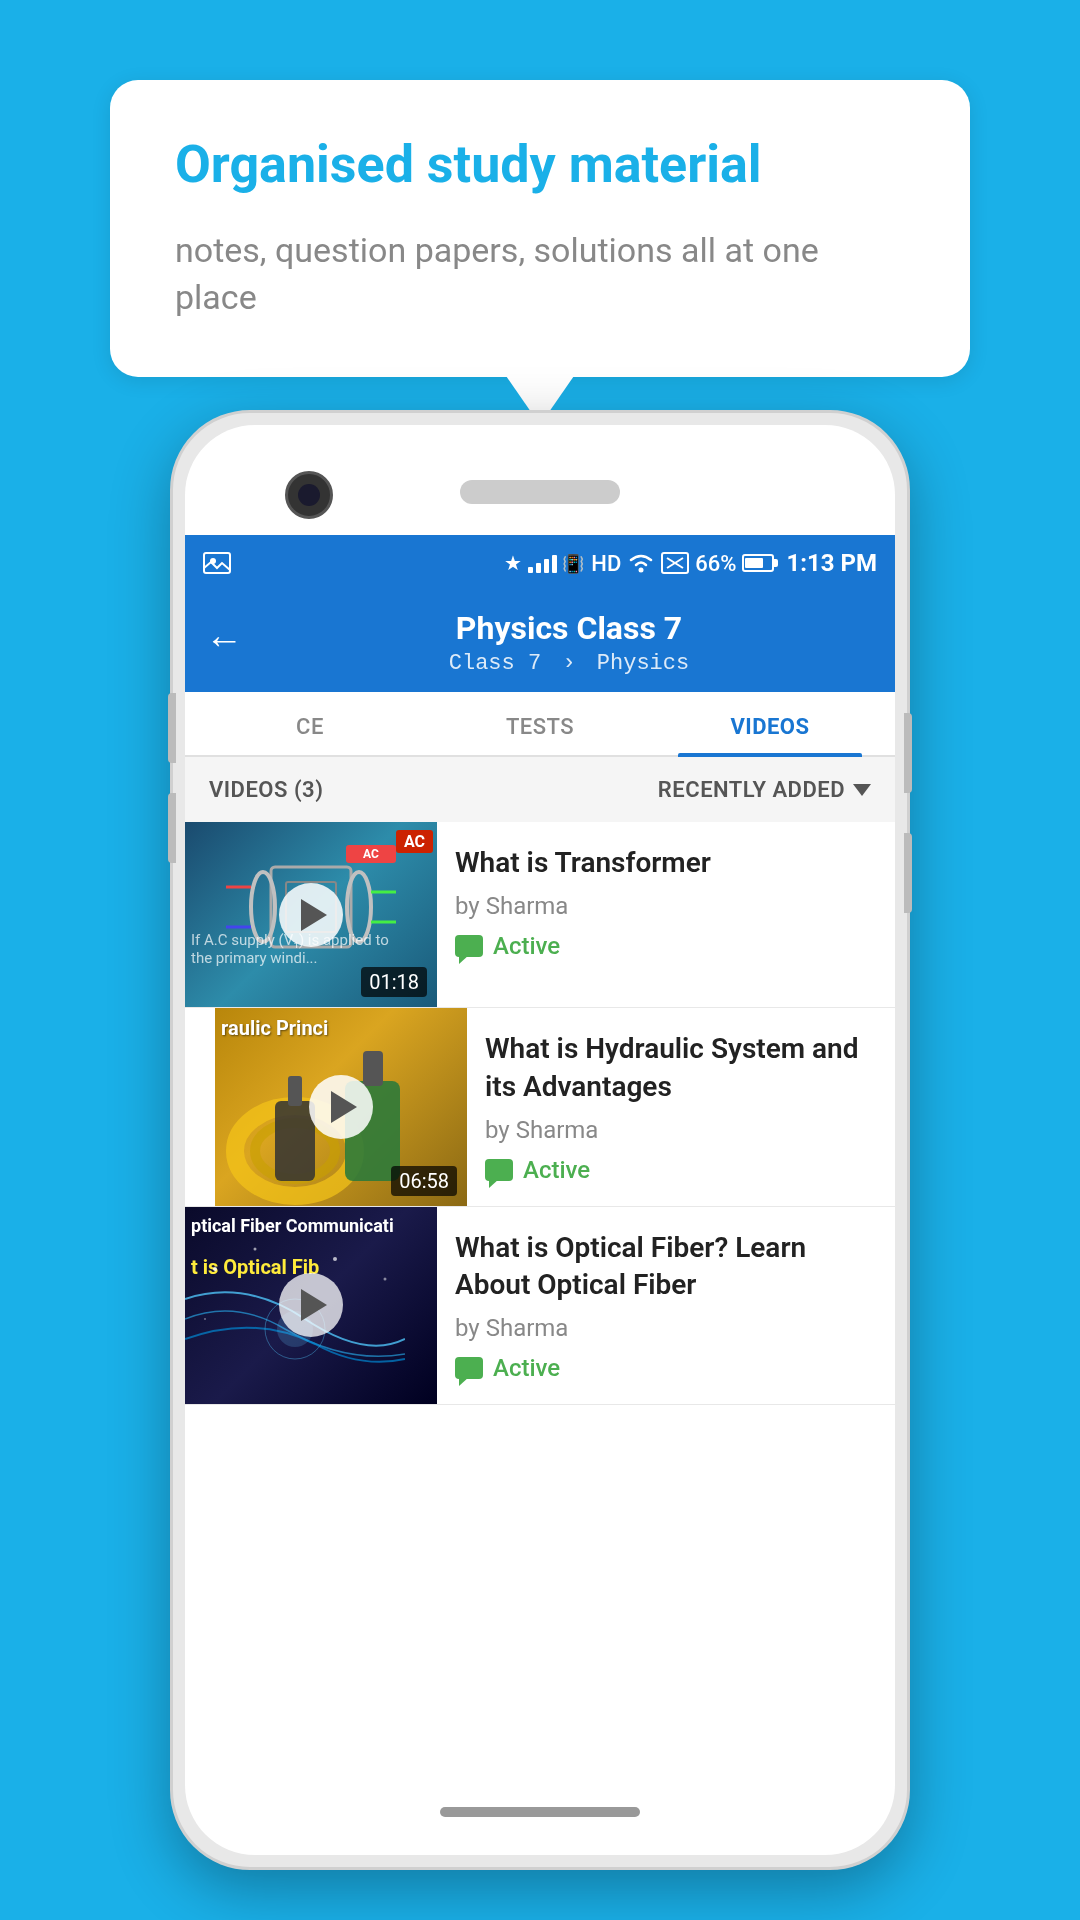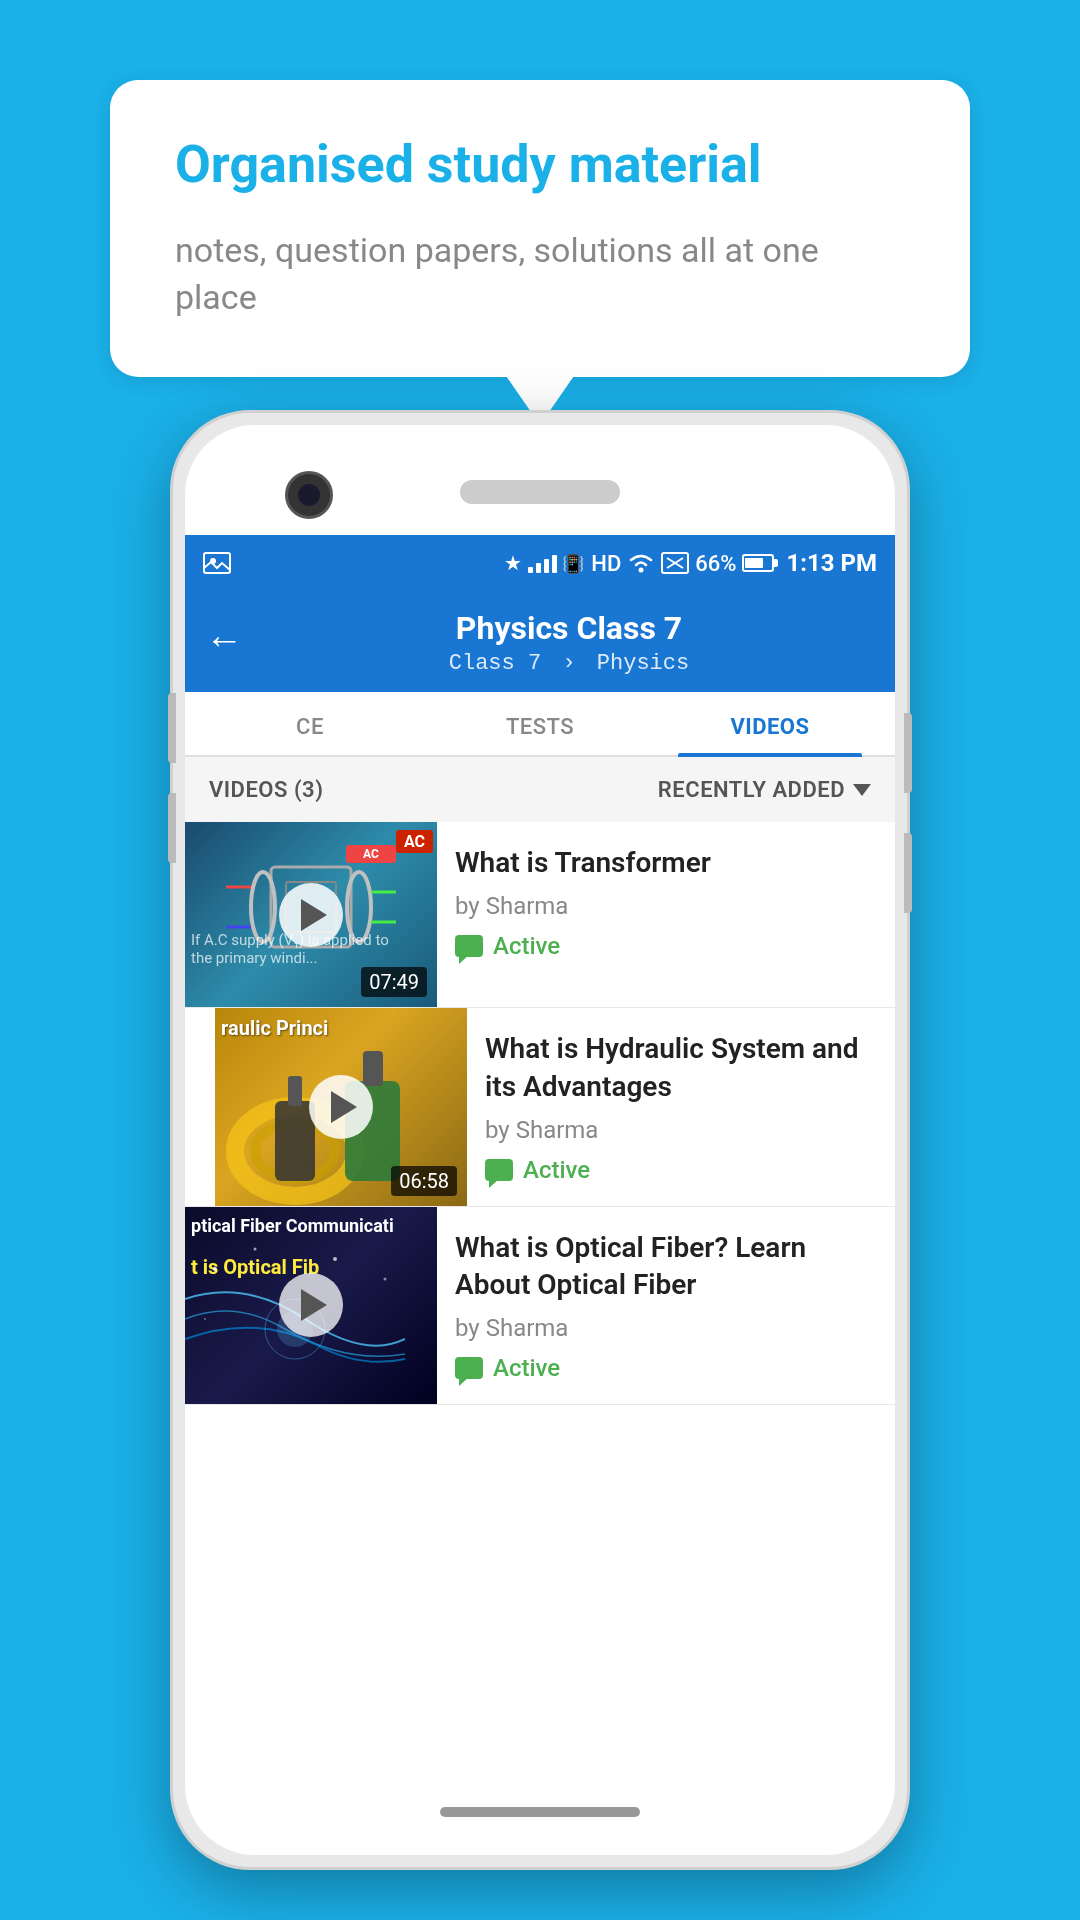--- a/index.html
+++ b/index.html
@@ -685,21 +685,21 @@
 
                     <rect x="125" y="8" width="50" height="18" fill="#e44" rx="3"></rect>
                     <text x="150" y="21" fill="white" font-size="12" text-anchor="middle" font-weight="bold">AC</text>
                   </svg>
                 </div>
 
                 <div style="position:absolute;top:8px;right:4px;background:#cc2200;color:white;font-size:16px;padding:2px 8px;border-radius:3px;font-weight:bold;">AC</div>
                 <div class="play-btn">
                     <div class="play-triangle"></div>
                   </div>
-                  <div class="video-duration">07:49</div>
+                  <div class="video-duration">01:18</div>
                 <div style="position:absolute;bottom:40px;left:6px;color:rgba(255,255,255,0.7);font-size:15px;line-height:1.2;max-width:200px;">If A.C supply (V₁) is applied to the primary windi...</div>
               </div>
               <div class="video-info">
                 <div class="video-title">What is  Transformer</div>
                 <div class="video-author">by Sharma</div>
                 <div class="video-status">
                   <div class="chat-icon"></div>
                   <span class="status-active">Active</span>
                 </div>
               </div>

